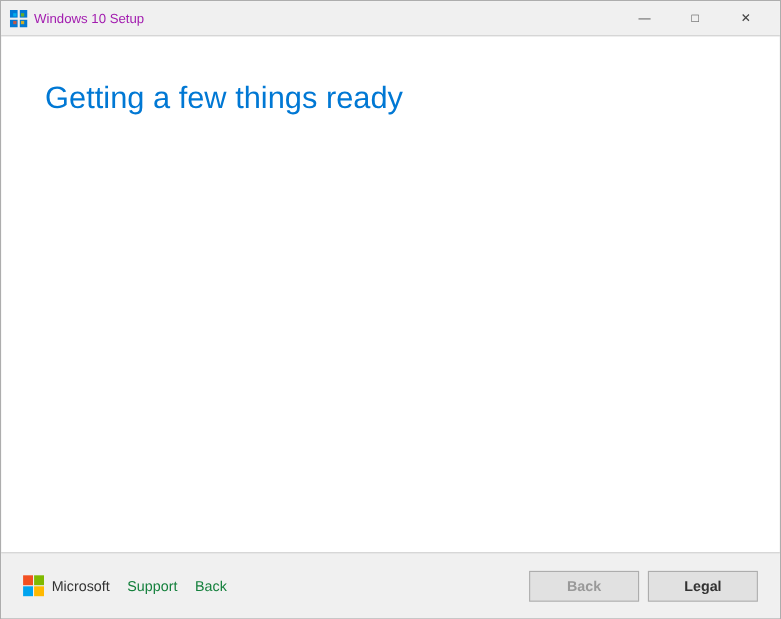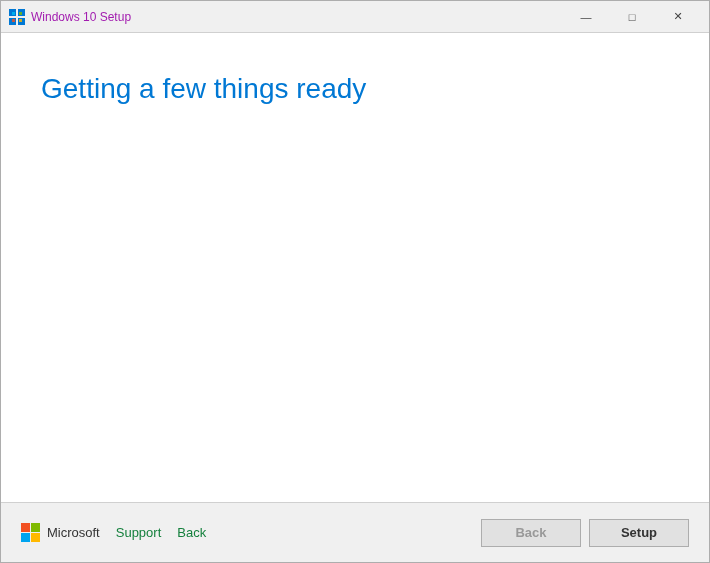--- a/index.html
+++ b/index.html
@@ -215,17 +215,17 @@
         <span class="footer-brand">Microsoft</span>
       </div>
       <a class="footer-link">Support</a>
       <a class="footer-link">Back</a>
     </div>
     <div class="footer-right">
       <button class="nav-button disabled">
         <span>Back</span>
       </button>
       <button class="nav-button">
-        <span>Setup</span>
+        <span>Legal</span>
       </button>
     </div>
   </div>
 </div>
 
 </body></html>

